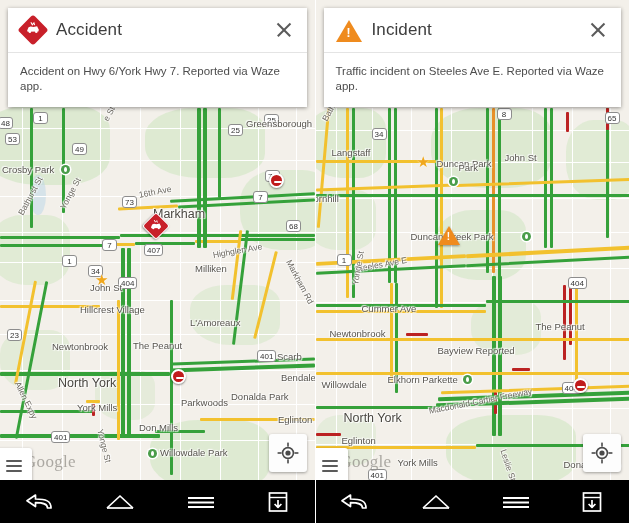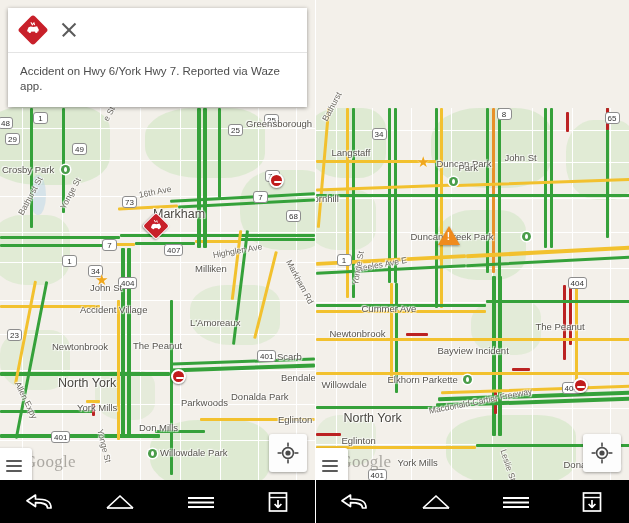--- a/index.html
+++ b/index.html
@@ -234,42 +234,42 @@
         <div class="tr g" style="left:30px;top:108px;width:2.5px;height:120px;"></div>
         <div class="tr y" style="left:24px;top:280px;width:3px;height:105px;transform:rotate(11deg);"></div>
         <div class="tr g" style="left:30px;top:280px;width:3px;height:160px;transform:rotate(11deg);"></div>
         <div class="tr g" style="left:62px;top:108px;width:2.5px;height:105px;"></div>
         <div class="tr r" style="left:92px;top:404px;width:3px;height:12px;"></div>
         <div class="tr y" style="left:86px;top:400px;width:14px;height:3px;"></div>
       </div>
 
       <div class="shield" style="left:33px;top:112px;">1</div>
       <div class="shield" style="left:-2px;top:117px;">48</div>
-      <div class="shield" style="left:5px;top:133px;">29</div>
+      <div class="shield" style="left:5px;top:133px;">53</div>
       <div class="shield" style="left:72px;top:143px;">49</div>
       <div class="shield" style="left:228px;top:124px;">25</div>
       <div class="shield" style="left:264px;top:114px;">25</div>
       <div class="shield" style="left:265px;top:170px;">73</div>
       <div class="shield" style="left:122px;top:196px;">73</div>
       <div class="shield" style="left:253px;top:191px;">7</div>
-      <div class="shield" style="left:286px;top:210px;">68</div>
+      <div class="shield" style="left:286px;top:220px;">68</div>
       <div class="shield" style="left:102px;top:239px;">7</div>
-      <div class="shield" style="left:164px;top:244px;">407</div>
+      <div class="shield" style="left:144px;top:244px;">407</div>
       <div class="shield" style="left:118px;top:277px;">404</div>
       <div class="shield" style="left:62px;top:255px;">1</div>
       <div class="shield" style="left:88px;top:265px;">34</div>
       <div class="shield" style="left:7px;top:329px;">23</div>
       <div class="shield" style="left:257px;top:350px;">401</div>
       <div class="shield" style="left:51px;top:431px;">401</div>
 
       <div class="plabel" style="left:2px;top:164px;">Crosby Park</div>
       <div class="park-dot" style="left:61px;top:165px;"></div>
       <div class="plabel big" style="left:153px;top:207px;">Markham</div>
       <div class="plabel" style="left:195px;top:263px;">Milliken</div>
-      <div class="plabel" style="left:80px;top:304px;">Accident Village</div>
+      <div class="plabel" style="left:80px;top:304px;">Hillcrest Village</div>
       <div class="plabel" style="left:190px;top:317px;">L'Amoreaux</div>
       <div class="plabel" style="left:52px;top:341px;">Newtonbrook</div>
       <div class="plabel" style="left:133px;top:340px;">The Peanut</div>
       <div class="plabel big" style="left:58px;top:376px;">North York</div>
       <div class="plabel" style="left:277px;top:351px;">Scarb</div>
       <div class="plabel" style="left:281px;top:372px;">Bendale</div>
       <div class="plabel" style="left:231px;top:391px;">Donalda Park</div>
       <div class="plabel" style="left:181px;top:397px;">Parkwoods</div>
       <div class="plabel" style="left:278px;top:414px;">Eglinton E</div>
       <div class="plabel" style="left:77px;top:402px;">York Mills</div>
@@ -330,20 +330,21 @@
             <span class="glyph">
               <svg width="14" height="14" viewBox="0 0 12 12">
                 <path d="M1 8.2 L2.2 5.4 L4 4.8 L6.5 5.2 L9.5 4.6 L11 7.4 L10.6 9 L1.4 9.2 Z" fill="#ffffff"></path>
                 <circle cx="3.3" cy="9.2" r="1.1" fill="#ffffff"></circle>
                 <circle cx="8.8" cy="9.2" r="1.1" fill="#ffffff"></circle>
                 <path d="M4.2 1 L5.4 3.2 L6.8 1.6 L7.4 3.6" stroke="#ffffff" stroke-width="0.9" fill="none"></path>
               </svg>
             </span>
           </div>
         </div>
+        <div class="card-title">Accident</div>
         <div class="card-close"></div>
       </div>
       <div class="card-body">Accident on Hwy 6/York Hwy 7. Reported via Waze app.</div>
     </div>
 
     <div class="navbar">
       <div>
         <svg width="30" height="22" viewBox="0 0 30 22">
           <path d="M26 17 C26 10 21 8 10.5 8 L10.5 4 L2 9.8 L10.5 15.5 L10.5 11.6 C18.5 11.6 22.5 12.7 22.5 17 Z" fill="none" stroke="#ffffff" stroke-width="1.7" stroke-linejoin="round"></path>
         </svg>
@@ -462,21 +463,21 @@
 
       <div class="plabel" style="left:16px;top:147px;">Langstaff</div>
       <div class="star" style="left:101px;top:154px;">★</div>
       <div class="plabel" style="left:121px;top:158px;">Duncan Park</div>
       <div class="plabel" style="left:-2px;top:193px;">ornhill</div>
       <div class="park-dot" style="left:133px;top:177px;"></div>
       <div class="plabel" style="left:95px;top:231px;">Duncan Creek Park</div>
       <div class="park-dot" style="left:206px;top:232px;"></div>
       <div class="plabel" style="left:46px;top:303px;">Cummer Ave</div>
       <div class="plabel" style="left:14px;top:328px;">Newtonbrook</div>
-      <div class="plabel" style="left:122px;top:345px;">Bayview Incident</div>
+      <div class="plabel" style="left:122px;top:345px;">Bayview Reported</div>
       <div class="plabel" style="left:220px;top:321px;">The Peanut</div>
       <div class="plabel" style="left:72px;top:374px;">Elkhorn Parkette</div>
       <div class="park-dot" style="left:147px;top:375px;"></div>
       <div class="plabel" style="left:6px;top:379px;">Willowdale</div>
       <div class="plabel big" style="left:28px;top:411px;">North York</div>
       <div class="plabel" style="left:26px;top:435px;">Eglinton</div>
       <div class="plabel" style="left:82px;top:457px;">York Mills</div>
       <div class="plabel" style="left:248px;top:459px;">Donalda Club</div>
       <div class="plabel" style="left:189px;top:152px;">John St</div>
       <div class="plabel" style="left:143px;top:162px;">Park</div>
@@ -504,20 +505,30 @@
           <circle cx="11" cy="11" r="5.4" fill="none" stroke="#4a4a4a" stroke-width="1.6"></circle>
           <circle cx="11" cy="11" r="2.6" fill="#4a4a4a"></circle>
           <rect x="10.2" y="0.6" width="1.6" height="4" fill="#4a4a4a"></rect>
           <rect x="10.2" y="17.4" width="1.6" height="4" fill="#4a4a4a"></rect>
           <rect x="0.6" y="10.2" width="4" height="1.6" fill="#4a4a4a"></rect>
           <rect x="17.4" y="10.2" width="4" height="1.6" fill="#4a4a4a"></rect>
         </svg>
       </div>
     </div>
 
+    <div class="card">
+      <div class="card-head">
+        <div class="card-icon">
+          <div class="ci-warn"></div>
+        </div>
+        <div class="card-title">Incident</div>
+        <div class="card-close"></div>
+      </div>
+      <div class="card-body">Traffic incident on Steeles Ave E. Reported via Waze app.</div>
+    </div>
 
     <div class="navbar">
       <div>
         <svg width="30" height="22" viewBox="0 0 30 22">
           <path d="M26 17 C26 10 21 8 10.5 8 L10.5 4 L2 9.8 L10.5 15.5 L10.5 11.6 C18.5 11.6 22.5 12.7 22.5 17 Z" fill="none" stroke="#ffffff" stroke-width="1.7" stroke-linejoin="round"></path>
         </svg>
       </div>
       <div>
         <svg width="32" height="22" viewBox="0 0 32 22">
           <path d="M3 17 L16 5 L29 17" fill="none" stroke="#ffffff" stroke-width="1.7" stroke-linejoin="round"></path>

